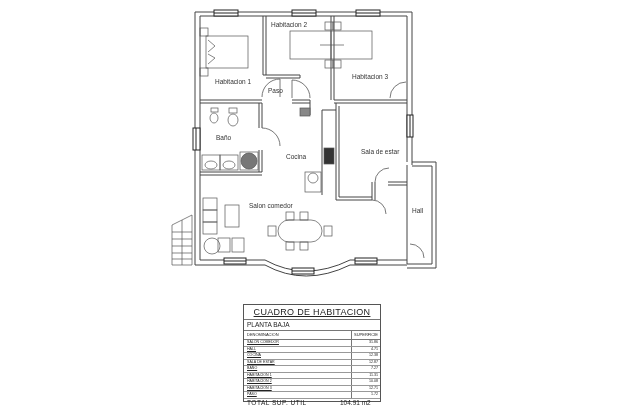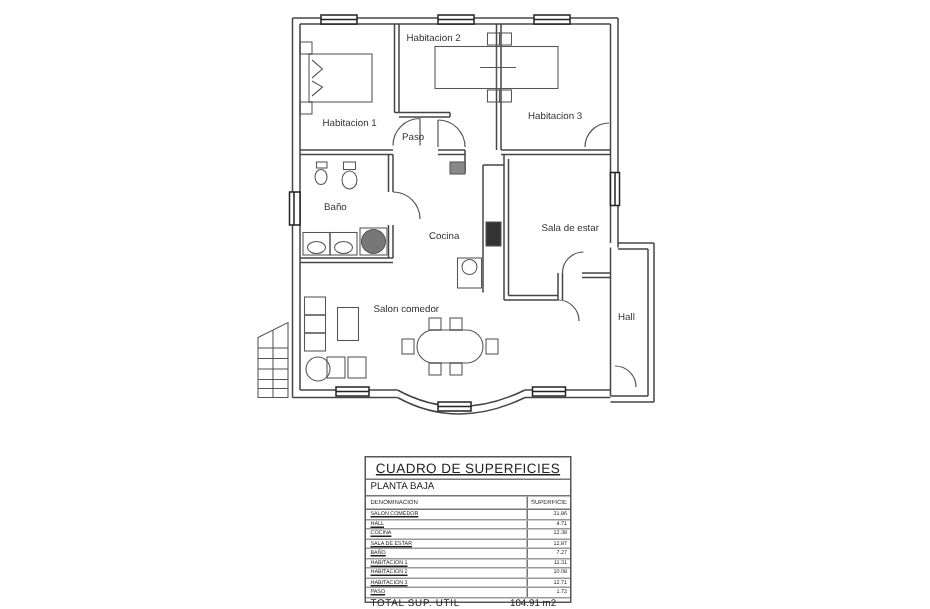--- a/index.html
+++ b/index.html
@@ -184,21 +184,21 @@
   <text class="room-label" x="352" y="79">Habitacion 3</text>
   <text class="room-label" x="268" y="93">Paso</text>
   <text class="room-label" x="216" y="140">Baño</text>
   <text class="room-label" x="286" y="159">Cocina</text>
   <text class="room-label" x="361" y="154">Sala de estar</text>
   <text class="room-label" x="249" y="208">Salon comedor</text>
   <text class="room-label" x="412" y="213">Hall</text>
 </svg>
 
 <div id="table">
-  <div class="ttl"><span>CUADRO DE SUPERFICIES</span></div>
+  <div class="ttl"><span>CUADRO DE HABITACION</span></div>
   <div class="sub">PLANTA BAJA</div>
   <div class="hdr">
     <div class="c1">DENOMINACION</div>
     <div class="c2">SUPERFICIE</div>
   </div>
   <div class="row">
       <div class="c1"><span>SALON COMEDOR</span></div>
       <div class="c2">31.86</div>
     </div>
   <div class="row">

